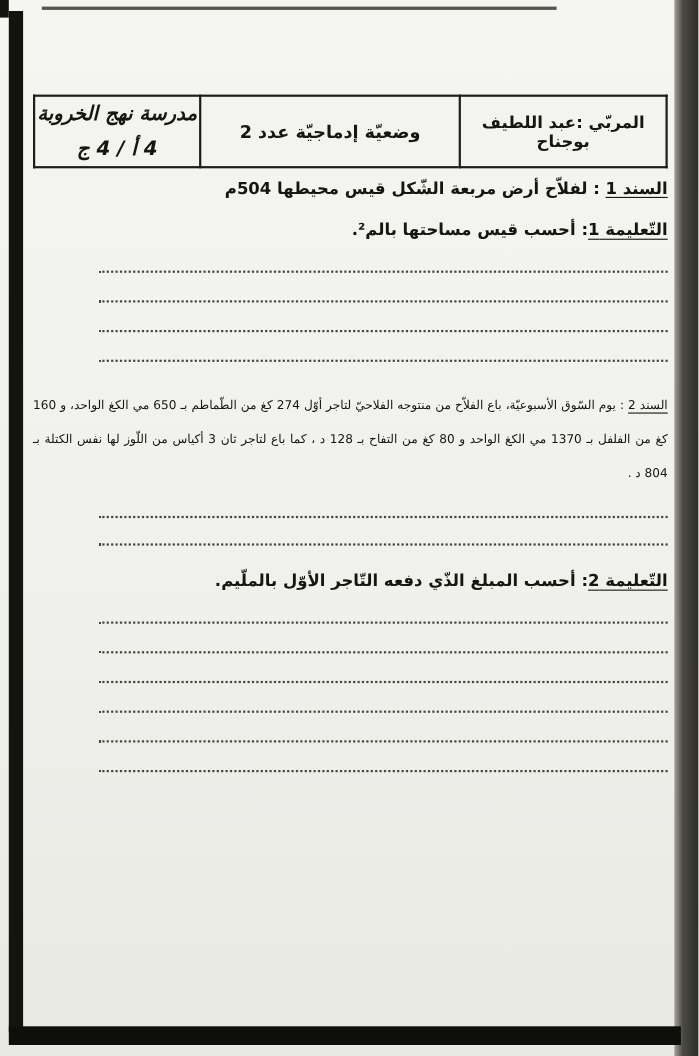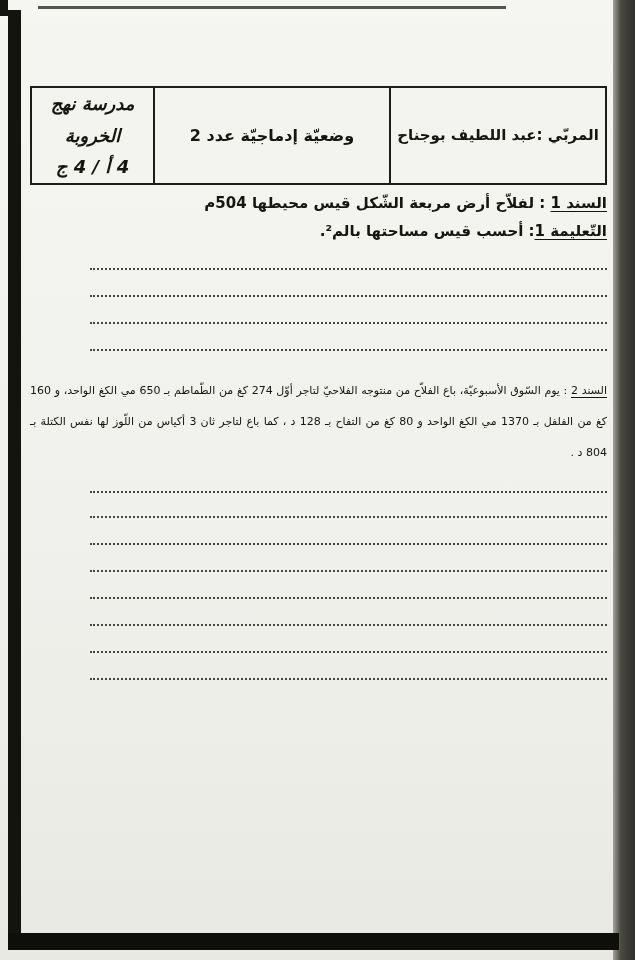--- a/index.html
+++ b/index.html
@@ -35,33 +35,33 @@
     table-layout:fixed;
   }
   table.header-table td {
     border:2px solid #1d1c17;
     font-weight:bold;
     text-align:center;
     vertical-align:middle;
     height:58px;
     background:#f3f3ef;
   }
-  td.cell-teacher { width:216px; font-size:15px; }
+  td.cell-teacher { width:188px; font-size:15px; }
   td.cell-title   { width:236px; font-size:16px; }
   td.cell-school  { font-size:18px; line-height:1.75;font-style:italic; }
 
   .line {
     font-weight:bold;
     font-size:15px;
     line-height:24px;
   }
   .u { text-decoration:underline; text-underline-offset:3px; }
 
   .support-1     { margin-top:6px; }
-  .instruction   { margin-top:4px; }
+  .instruction   { margin-top:14px; }
   .support-2 {
     margin-top:24px;
     font-weight:normal;
     font-size:11px;
     line-height:31px;
     text-align:justify;
   }
   .instr-after-par { margin-top:2px; }
   .instr-gap       { margin-top:20px; }
   .instr-gap-lg    { margin-top:28px; }
@@ -107,20 +107,21 @@
     <div class="dots"></div>
     <div class="dots"></div>
     <div class="dots"></div>
 
     <p class="support-2"><span class="u">السند 2</span><span> : يوم السّوق الأسبوعيّة، باع الفلاّح من منتوجه الفلاحيّ لتاجر أوّل 274 كغ من الطّماطم بـ 650 مي الكغ الواحد، و 160 كغ من الفلفل بـ 1370 مي الكغ الواحد و 80 كغ من التفاح بـ 128 د ، كما باع لتاجر ثان 3 أكياس من اللّوز لها نفس الكتلة بـ 804 د .</span></p>
 
 
     <div class="dots short-gap"></div>
     <div class="dots short-gap"></div>
 
+    <p class="line instr-gap"><span class="u">التّعليمة 2</span><span>: أحسب المبلغ الذّي دفعه التّاجر الأوّل بالملّيم.</span></p>
 
     <div class="dots"></div>
     <div class="dots"></div>
     <div class="dots"></div>
     <div class="dots"></div>
 
 
     <div class="dots"></div>
     <div class="dots"></div>
 

